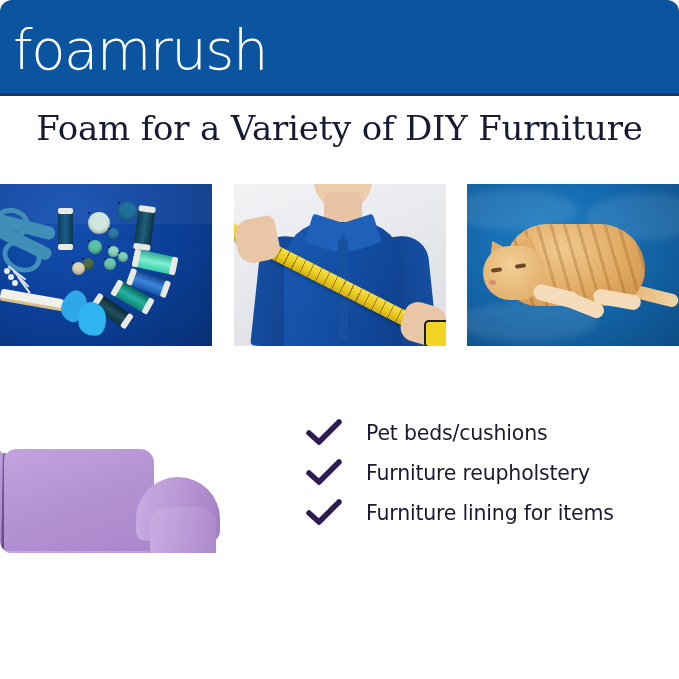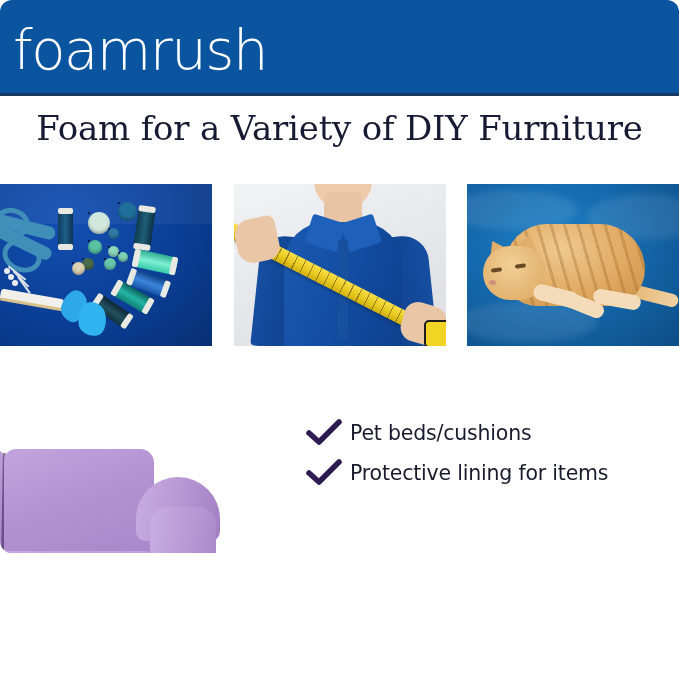--- a/index.html
+++ b/index.html
@@ -119,21 +119,21 @@
   .benefit-row{
     display:flex;align-items:center;height:40px;
   }
   .check-icon{width:40px;height:30px;flex:0 0 40px;}
   .benefit-label{
     font-family:"DejaVu Sans", sans-serif;
     font-size:20.5px;
     color:#1b1b2f;
     letter-spacing:-0.2px;
     white-space:nowrap;
-    margin-left:5px;
+    margin-left:21px;
   }
 
   
   .sofa{
     position:absolute;left:-62px;top:447px;width:350px;height:232px;
   }
   .sofa-back-cushion{position:absolute;background:linear-gradient(160deg,#c3a4dd 0%,#b392d3 45%,#a885c9 100%);}
   .sofa-seat{position:absolute;background:linear-gradient(175deg,#c6a8df 0%,#b896d4 55%,#ac88ca 100%);}
   .sofa-base{position:absolute;background:linear-gradient(180deg,#bb9ad8 0%,#ad8ac9 100%);}
   .sofa-arm{position:absolute;background:linear-gradient(100deg,#c9aee2 0%,#b795d3 55%,#a27fc3 100%);}
@@ -252,26 +252,32 @@
 
   <div class="benefits">
 
     <div class="benefit-row">
       <svg class="check-icon" viewBox="0 0 40 30">
         <path d="M4 15 L14 24 L34 4" fill="none" stroke="#2d1b52" stroke-width="5.5" stroke-linecap="round" stroke-linejoin="round"></path>
       </svg>
       <span class="benefit-label">Pet beds/cushions</span>
     </div>
 
-
     <div class="benefit-row">
       <svg class="check-icon" viewBox="0 0 40 30">
         <path d="M4 15 L14 24 L34 4" fill="none" stroke="#2d1b52" stroke-width="5.5" stroke-linecap="round" stroke-linejoin="round"></path>
       </svg>
-      <span class="benefit-label">Protective lining for items</span>
+      <span class="benefit-label">Furniture reupholstery</span>
+    </div>
+
+    <div class="benefit-row">
+      <svg class="check-icon" viewBox="0 0 40 30">
+        <path d="M4 15 L14 24 L34 4" fill="none" stroke="#2d1b52" stroke-width="5.5" stroke-linecap="round" stroke-linejoin="round"></path>
+      </svg>
+      <span class="benefit-label">Furniture lining for items</span>
     </div>
 
 
 
   </div>
 
   <div class="sofa">
 
     <div class="sofa-back-cushion" style="left:10px;top:4px;width:56px;height:112px;border-radius:10px 6px 16px 12px;"></div>
     <div class="sofa-crease" style="left:64px;top:6px;width:3px;height:108px;transform:rotate(1deg);"></div>

